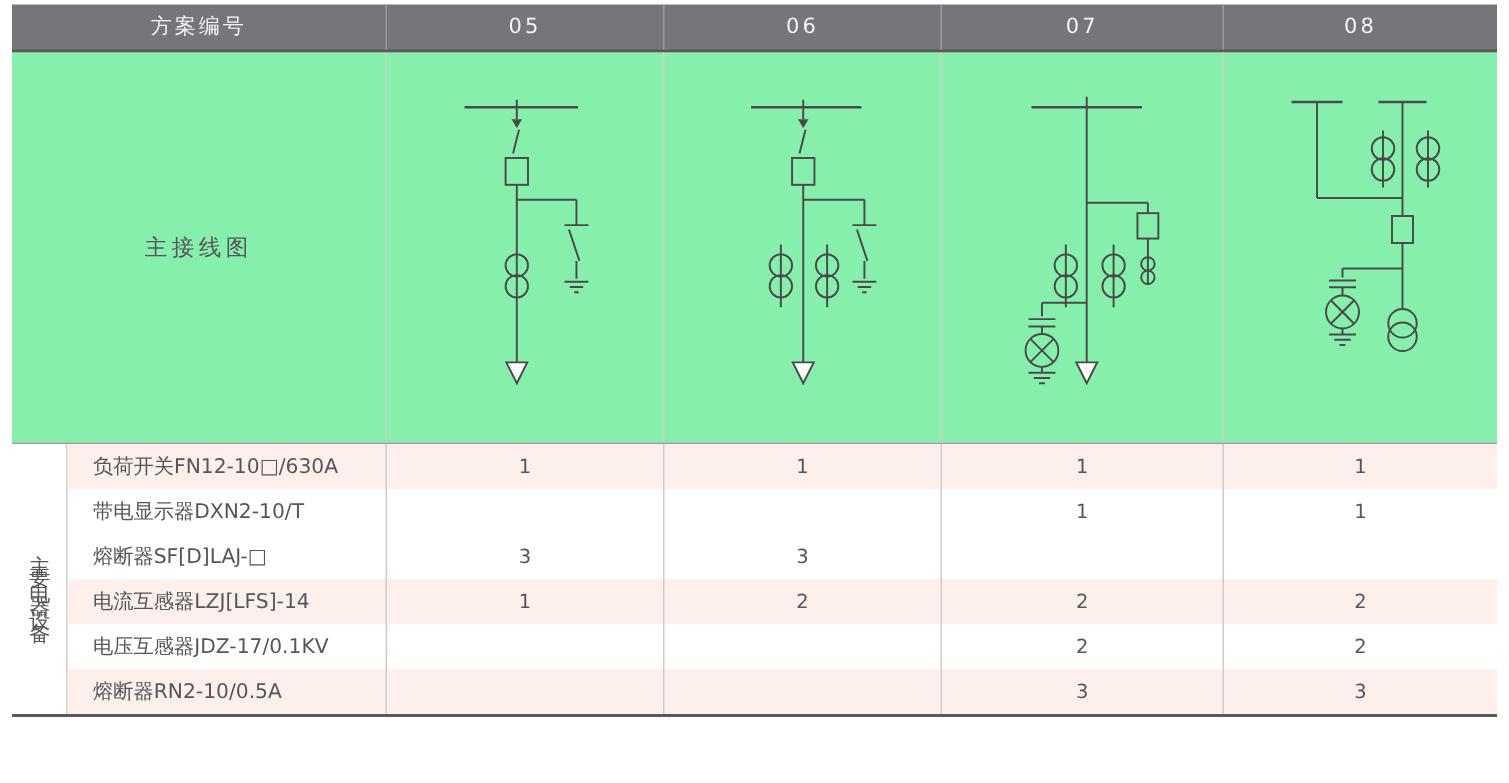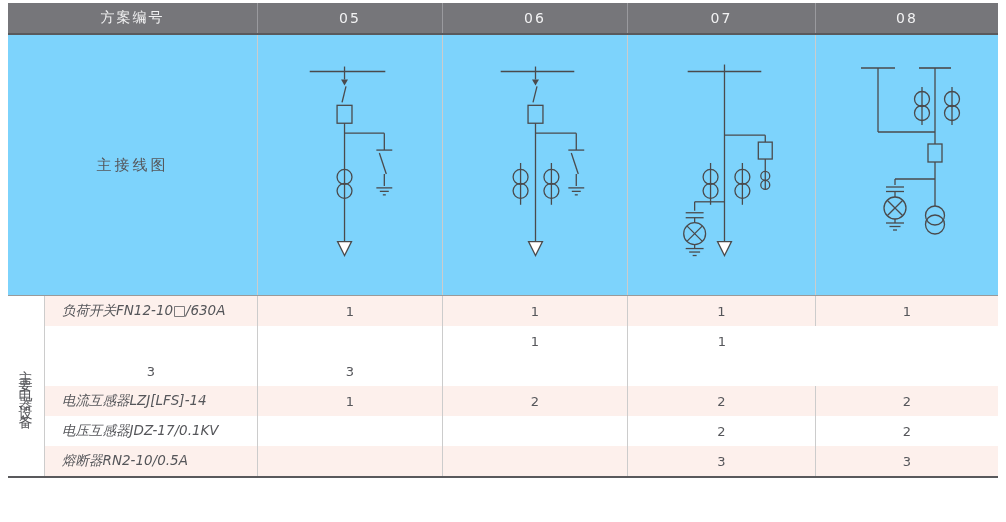--- a/index.html
+++ b/index.html
@@ -10,39 +10,39 @@
   
   .header-row{display:grid;grid-template-columns:250px 185px 185px 188px 182px;
               height:30px;background:#76767a;border-bottom:2px solid #59595c;}
   .hcell{display:flex;align-items:center;justify-content:center;
          color:#f2f2f3;font-size:14px;letter-spacing:2px;
          border-right:1px solid #9a9a9e;box-sizing:border-box;}
   .hcell:last-child{border-right:none;text-align:center;}
 
   
   .diagram-row{display:grid;grid-template-columns:250px 185px 185px 188px 182px;
-               height:260px;background:#7dd3fc;}
+               height:260px;background:#86efac;}
   .dcell{border-right:1px solid #cccccc;box-sizing:border-box;
          display:flex;align-items:center;justify-content:center;}
   .dcell:last-child{border-right:none;}
   .dlabel{font-size:15px;letter-spacing:3px;}
   .dcell svg{display:block;}
 
   
   .equip{display:grid;grid-template-columns:37px 953px;
          border-top:1px solid #9a9a9a;border-bottom:2px solid #59595c;}
   .group-label{grid-row:1;display:flex;align-items:center;justify-content:center;
                border-right:1px solid #cccccc;box-sizing:border-box;background:#fff;}
   .group-label span{writing-mode:vertical-rl;text-orientation:upright;
                     font-size:14px;letter-spacing:9px;color:#55565a;}
   .erows{display:flex;flex-direction:column;}
   .erow{display:grid;grid-template-columns:213px 185px 185px 188px 182px;height:30px;}
   .erow.stripe{background:#fdf0ec;}
   .ename{display:flex;align-items:center;padding-left:17px;font-size:13.5px;
-         border-right:1px solid #cccccc;box-sizing:border-box;font-style:italic;}
+         border-right:1px solid #cccccc;box-sizing:border-box;}
   .eqty{display:flex;align-items:center;justify-content:center;font-size:13px;
         border-right:1px solid #cccccc;box-sizing:border-box;}
   .eqty:last-child{border-right:none;}
 
   svg line, svg rect, svg circle, svg polyline{stroke:#4a4a4c;stroke-width:1.3;fill:none;}
   svg .bus{stroke-width:1.6;}
   svg .solid{fill:#4a4a4c;stroke:none;}
   svg .openarrow{fill:#ffffff;stroke:#4a4a4c;stroke-width:1.3;}
 </style>
 </head>
@@ -184,28 +184,30 @@
 
         <div class="erow stripe">
           <div class="ename">负荷开关FN12-10□/630A</div>
           <div class="eqty">1</div>
           <div class="eqty">1</div>
           <div class="eqty">1</div>
           <div class="eqty">1</div>
         </div>
 
         <div class="erow">
+          <div class="ename">带电显示器DXN2-10/T</div>
           <div class="eqty"></div>
           <div class="eqty"></div>
           <div class="eqty">1</div>
           <div class="eqty">1</div>
         </div>
 
 
         <div class="erow">
+          <div class="ename">熔断器SF[D]LAJ-□</div>
           <div class="eqty">3</div>
           <div class="eqty">3</div>
           <div class="eqty"></div>
           <div class="eqty"></div>
         </div>
 
         <div class="erow stripe">
           <div class="ename">电流互感器LZJ[LFS]-14</div>
           <div class="eqty">1</div>
           <div class="eqty">2</div>

